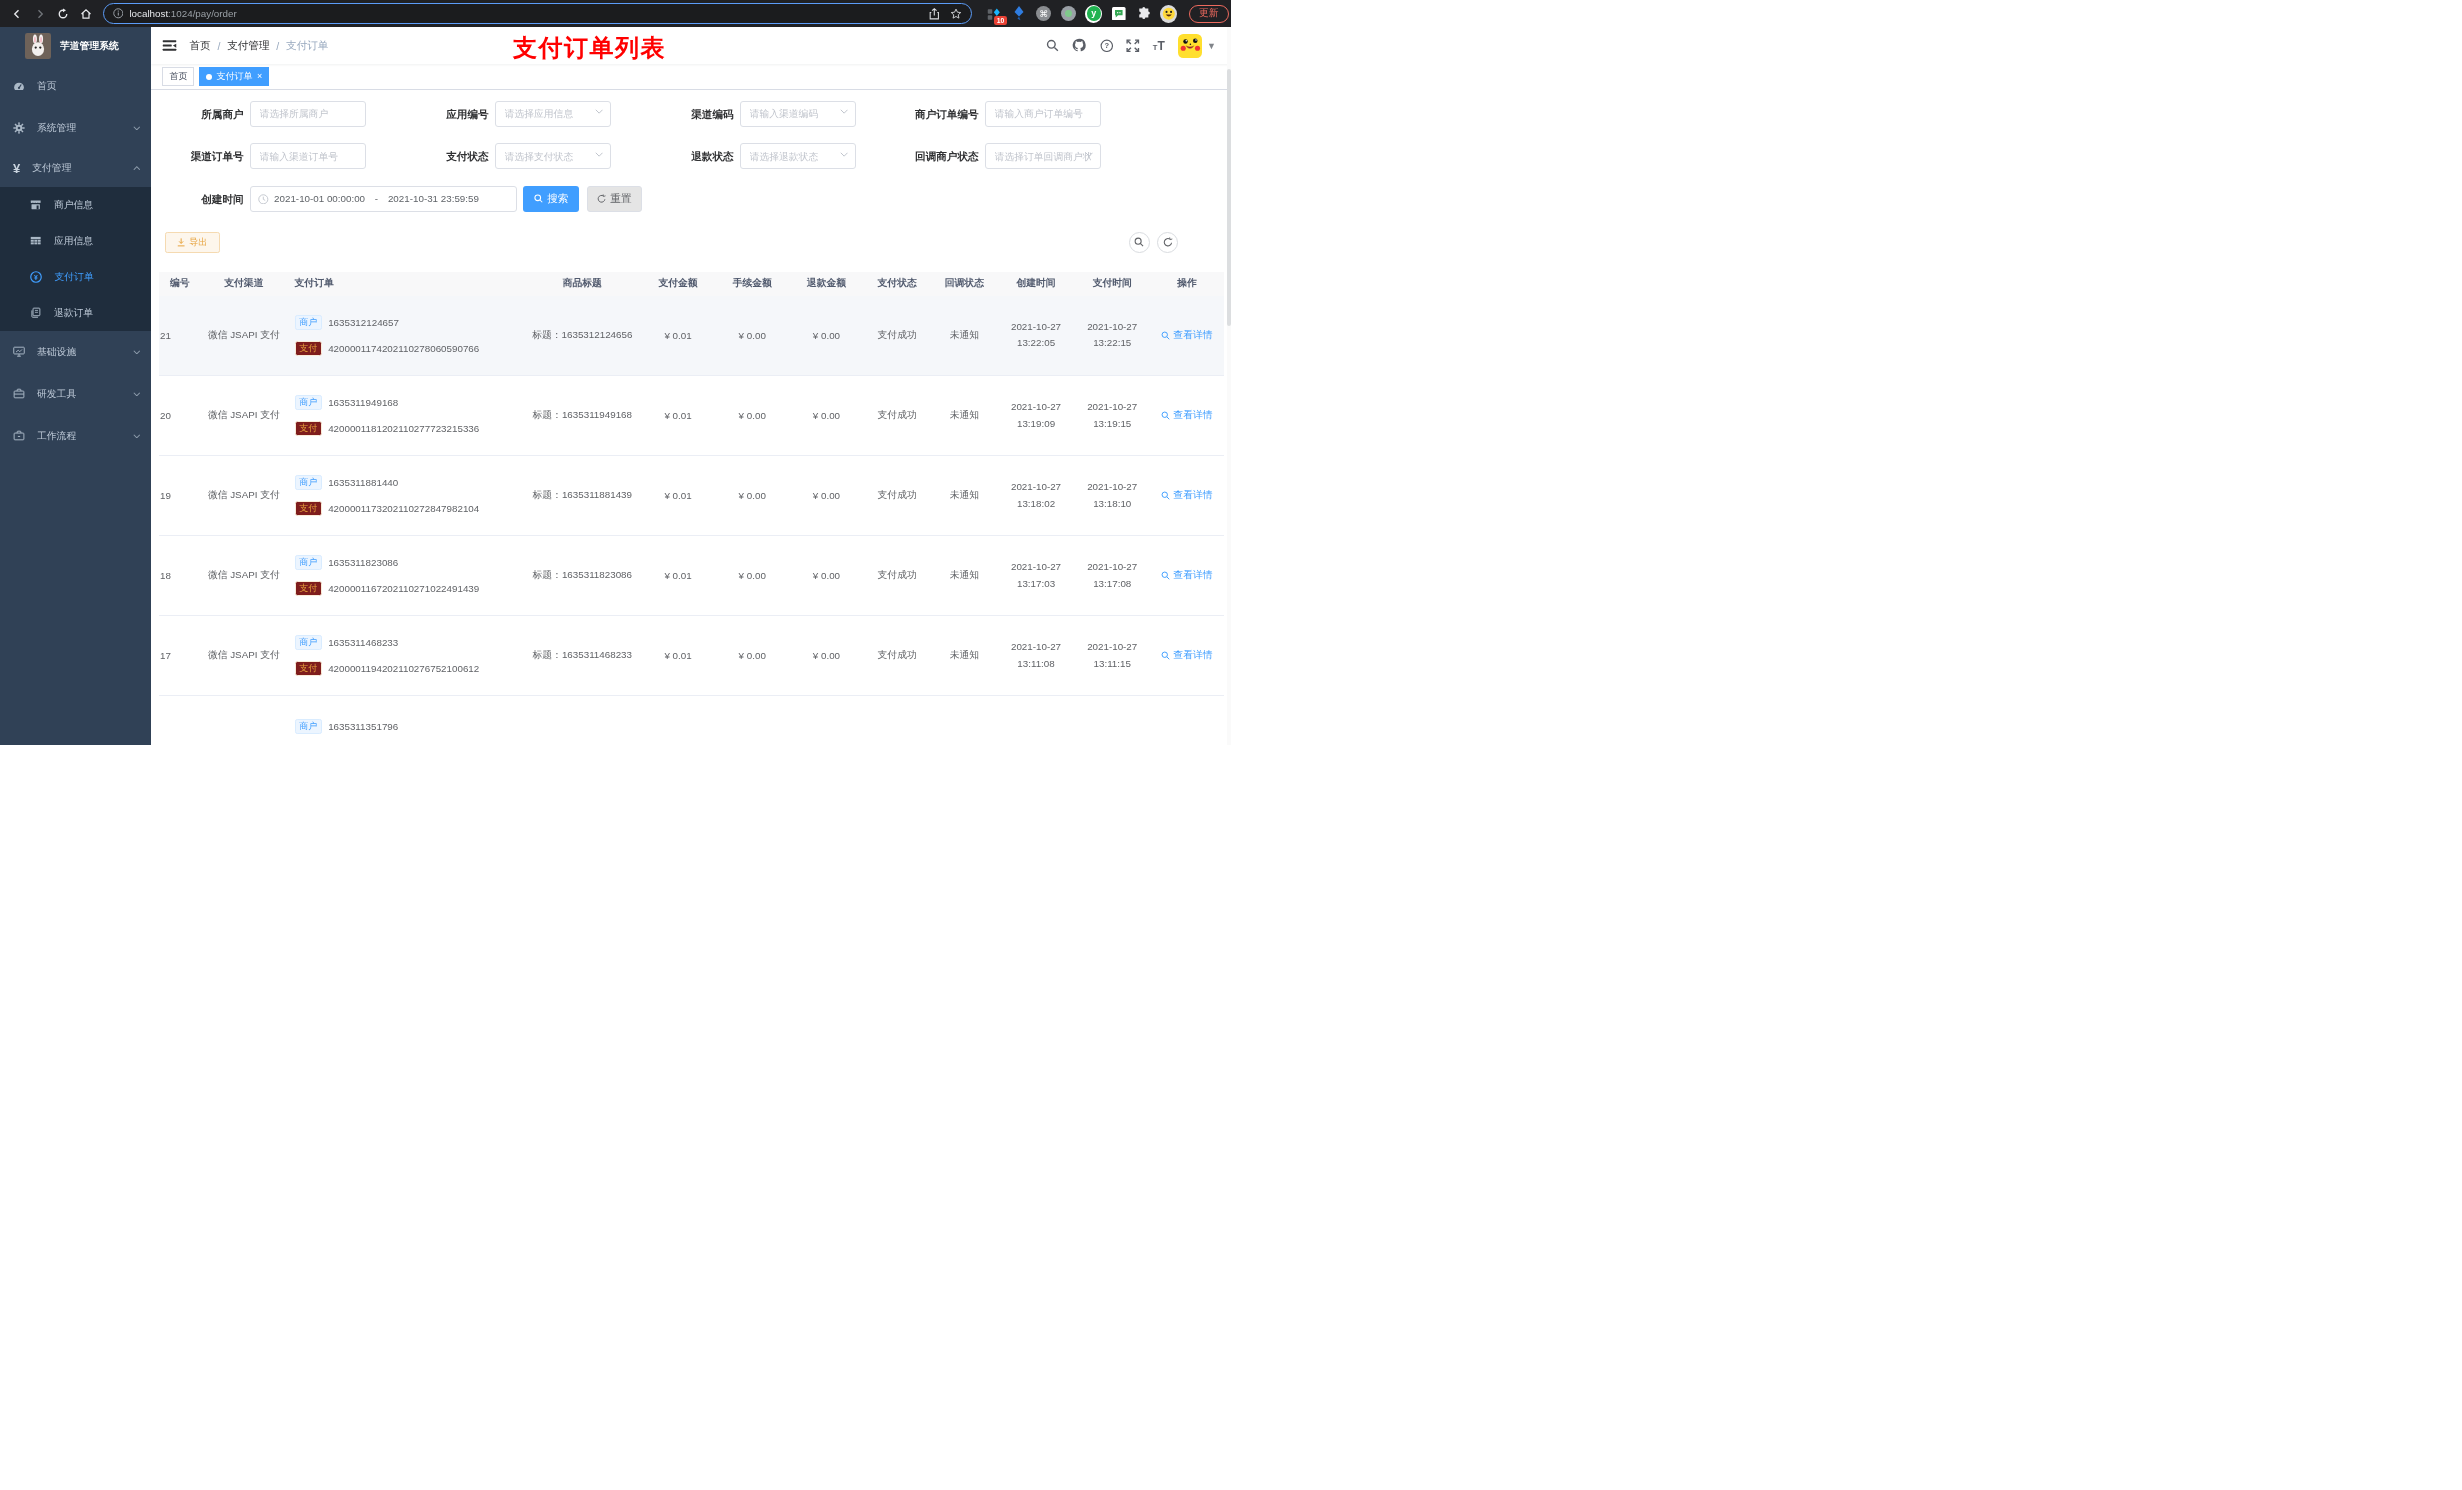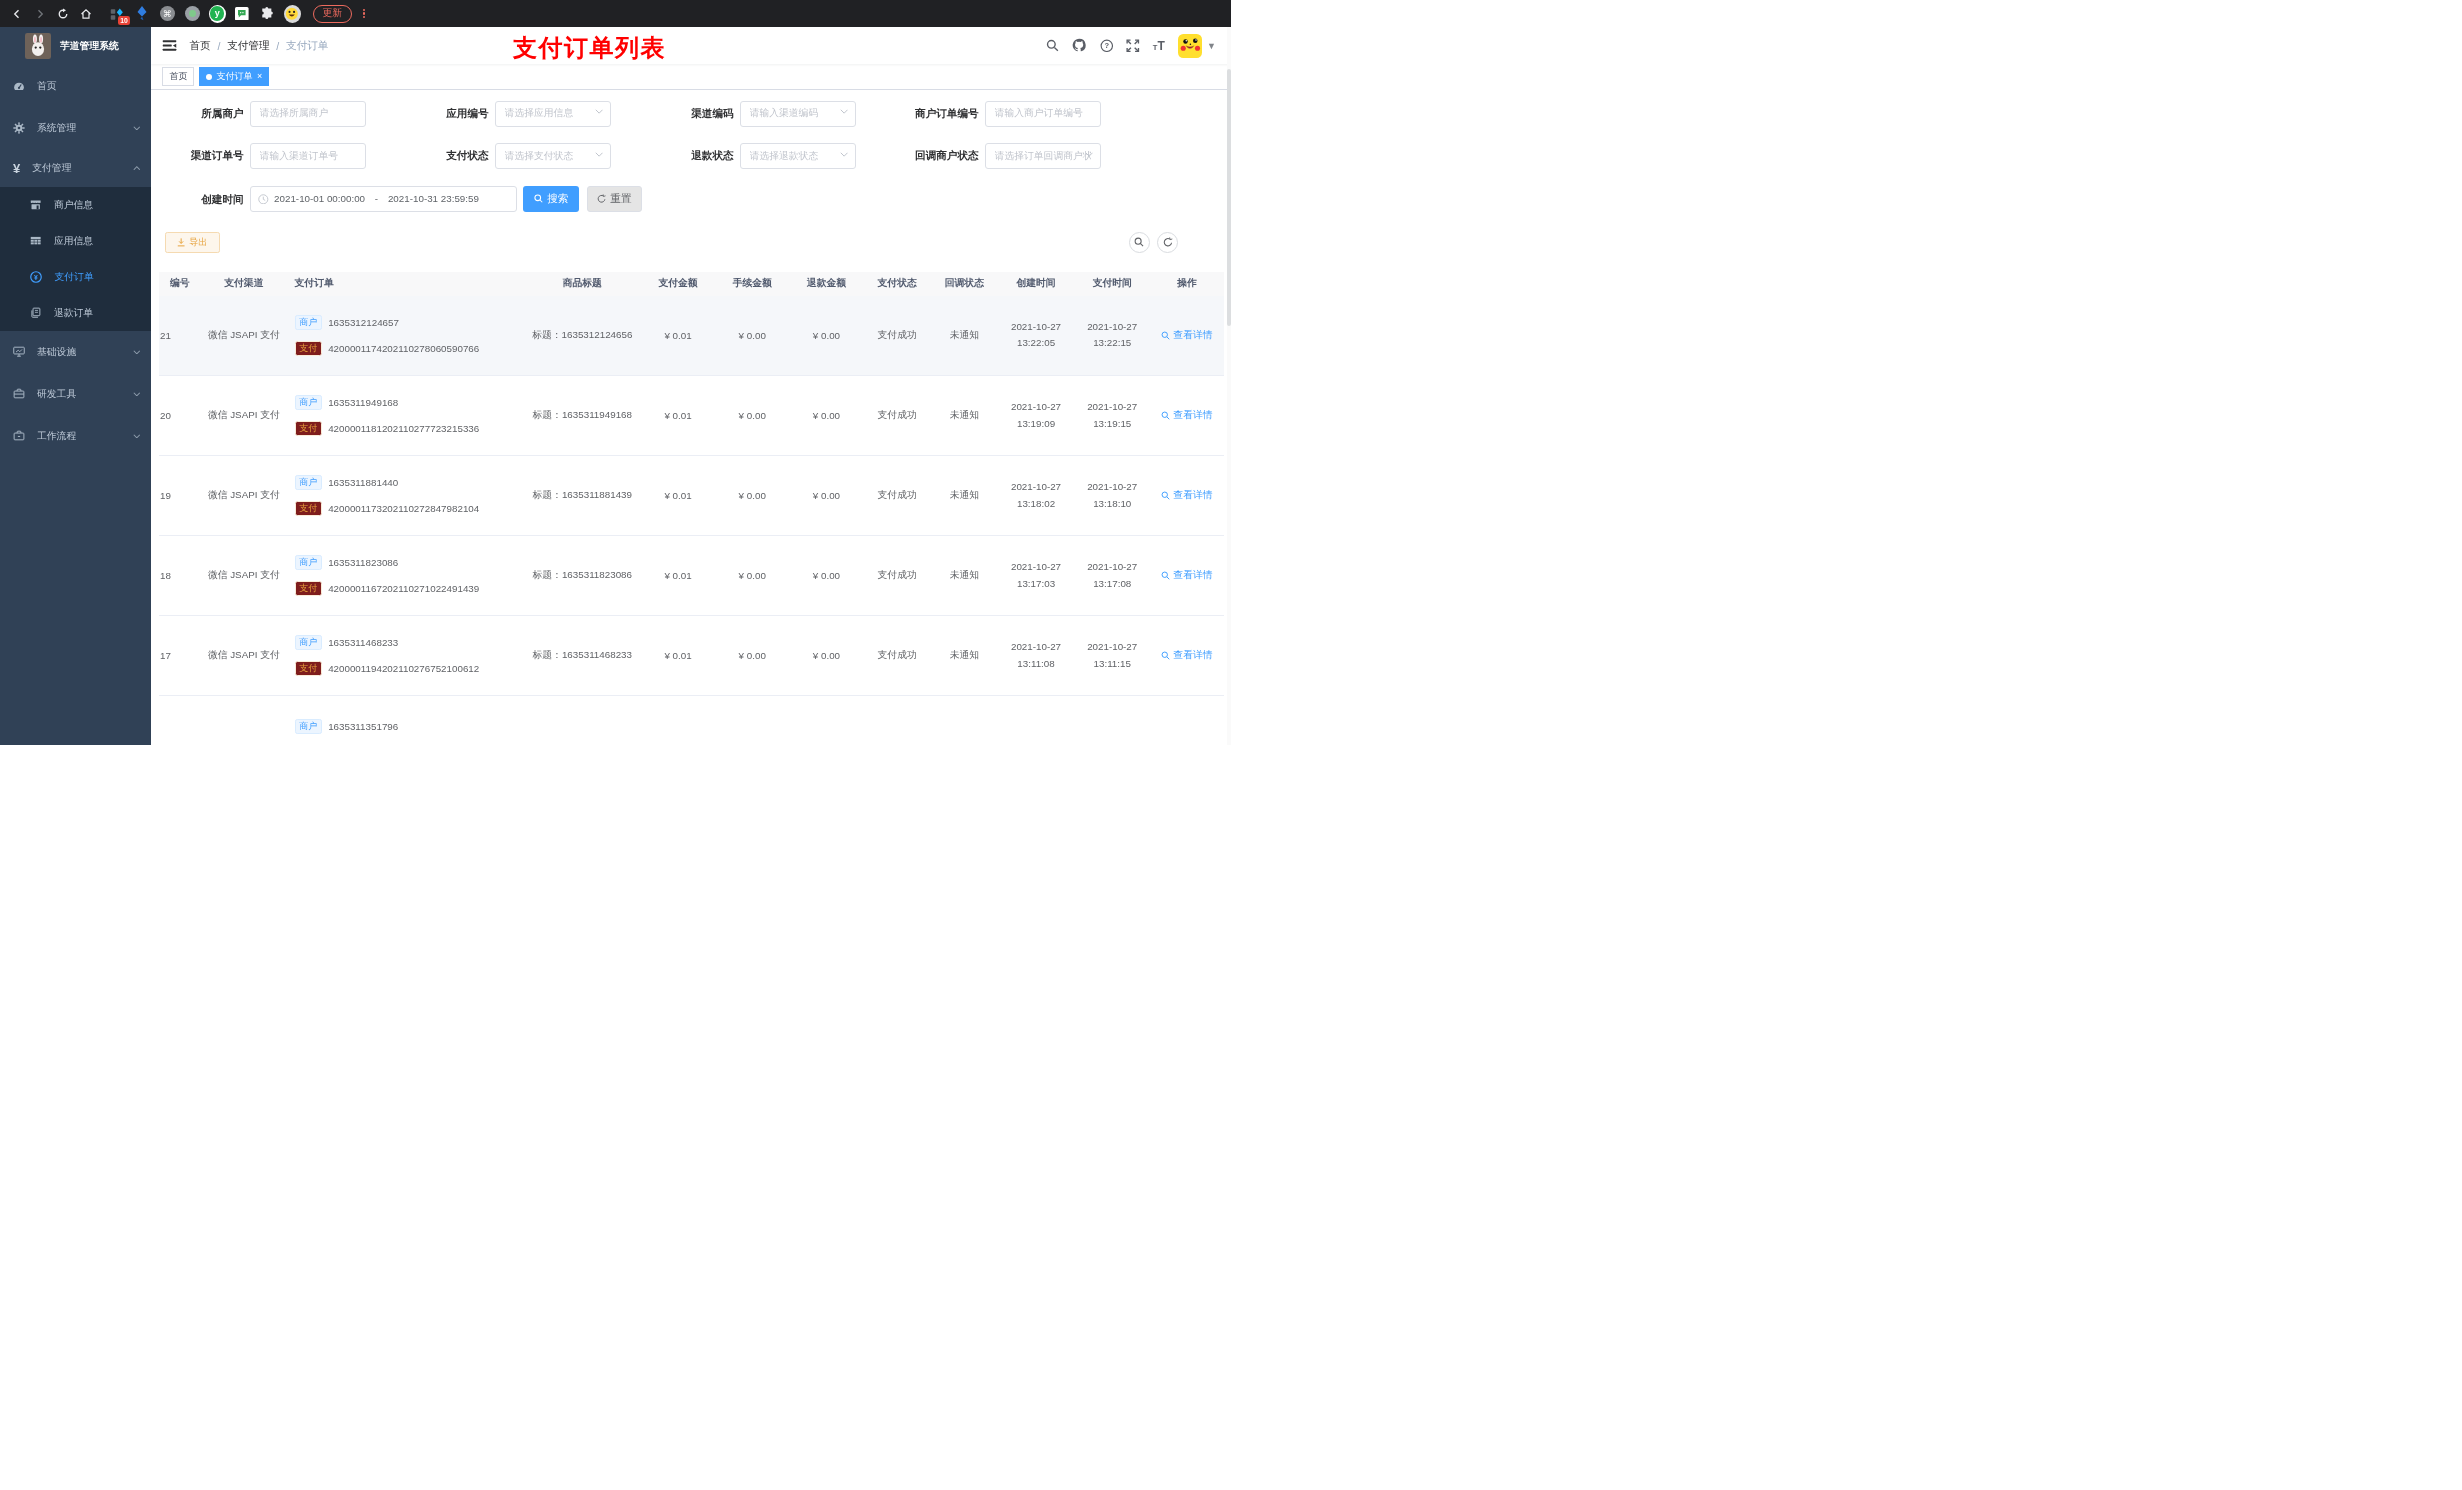--- a/index.html
+++ b/index.html
@@ -50,21 +50,21 @@
   
   .tags { height:26px; border-bottom:0.8px solid #d8dce5; display:flex; align-items:center; padding-left:11.4px; gap:4.5px; background:#fff; }
   .tag-item { height:19.7px; padding:0 6px; border:0.8px solid #d8dce5; background:#fff; color:#495060; font-size:9px; display:flex; align-items:center; gap:4.5px; cursor:pointer; }
   .tag-item.active { background:#409eff; border-color:#409eff; color:#fff; }
   .tag-dot { width:6px; height:6px; border-radius:50%; background:#fff; }
   .tag-close { font-size:9px; line-height:1; }
 
   
   .content { padding:10.6px 7.6px 0 7.6px; position:relative; }
   .f-row { display:flex; margin-left:6px; margin-bottom:16.7px; }
-  .f-item { display:flex; align-items:flex-end; width:245px; flex:0 0 auto;font-family:Liberation Mono, monospace; }
+  .f-item { display:flex; align-items:flex-end; width:245px; flex:0 0 auto; }
   .f-label { width:85px; text-align:right; font-size:10.6px; font-weight:700; color:#303133; padding-right:6px; white-space:nowrap; line-height:26px; }
   .ctrl { position:relative; width:116px; height:26px; }
   .ctrl input { width:100%; height:100%; border:0.8px solid #dcdfe6; border-radius:3px; padding:0 9px; font-size:9.8px; color:#606266; outline:none; font-family:inherit; background:#fff; }
   .ctrl input::placeholder { color:#c0c4cc; }
   .ctrl .sel-chev { position:absolute; right:7.6px; top:8.3px; color:#c0c4cc; pointer-events:none; }
   .date-range { width:267px; height:26px; border:0.8px solid #dcdfe6; border-radius:3px; display:flex; align-items:center; padding:0 7.6px; gap:5.3px; font-size:9.8px; color:#5f6368; white-space:nowrap; overflow:hidden; }
   .date-range .clock { color:#c0c4cc; flex:0 0 auto; }
   .btn { height:26px; border-radius:3px; border:0.8px solid transparent; display:inline-flex; align-items:center; justify-content:center; gap:3.8px; font-size:10.6px; cursor:pointer; font-family:inherit; }
   .btn-primary { background:#409eff; color:#fff; width:56px; margin-left:6.8px; }
   .btn-plain { background:#e5e5e5; border-color:#dcdfe6; color:#606266; width:55px; margin-left:7.6px; }
@@ -118,20 +118,43 @@
         <path d="M13 8 A5 5 0 1 1 8 3" stroke="currentColor" stroke-width="1.8" fill="none"></path>
         <path d="M8 0.5 L12 3 L8 5.5 Z" fill="currentColor"></path>
       </svg>
     </span>
   <span class="nav-ic">
       <svg width="12" height="12" viewBox="0 0 16 16">
         <path d="M2 8 L8 2.5 L14 8 M4 7 V13.5 H12 V7" stroke="currentColor" stroke-width="1.6" fill="none"></path>
       </svg>
     </span>
 
+  <div class="urlbar">
+    <span style="color:#9aa0a6">
+        <svg width="10.6" height="10.6" viewBox="0 0 14 14">
+          <circle cx="7" cy="7" r="6" stroke="currentColor" fill="none" stroke-width="1.3"></circle>
+          <rect x="6.3" y="6" width="1.4" height="4" fill="currentColor"></rect>
+          <rect x="6.3" y="3.4" width="1.4" height="1.4" fill="currentColor"></rect>
+        </svg>
+      </span>
+    <span class="url-text"><b style="font-weight:400;color:#e8eaed">localhost</b><span class="path">:1024/pay/order</span></span>
+    <span class="pill-right">
+      <span>
+          <svg width="10.6" height="12" viewBox="0 0 14 16">
+            <path d="M7 1 V10 M4 3.5 L7 1 L10 3.5" stroke="currentColor" stroke-width="1.4" fill="none"></path>
+            <path d="M3 6 H1.5 V14.5 H12.5 V6 H11" stroke="currentColor" stroke-width="1.4" fill="none"></path>
+          </svg>
+        </span>
+      <span>
+          <svg width="12" height="12" viewBox="0 0 16 16">
+            <path d="M8 1.5 L9.9 5.6 14.3 6.1 11 9.1 11.9 13.5 8 11.3 4.1 13.5 5 9.1 1.7 6.1 6.1 5.6 Z" stroke="currentColor" stroke-width="1.2" fill="none"></path>
+          </svg>
+        </span>
+    </span>
+  </div>
 
   <div class="exts">
     <span class="ext">
       <svg width="13.6" height="13.6" viewBox="0 0 18 18">
           <rect x="1" y="3" width="6" height="6" rx="1" fill="#5f6368"></rect>
           <rect x="1" y="11" width="6" height="6" rx="1" fill="#5f6368"></rect>
           <path d="M13 2 L17 7 L13 12 L9 7 Z" fill="#19b5fe"></path>
         </svg>
       <span class="badge">10</span>
     </span>

